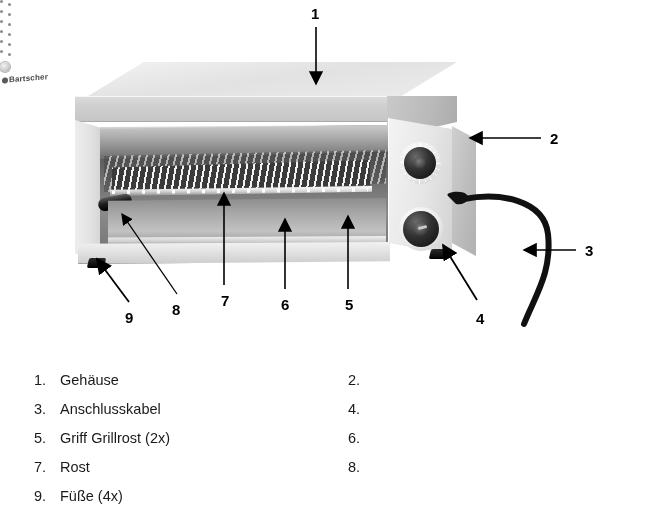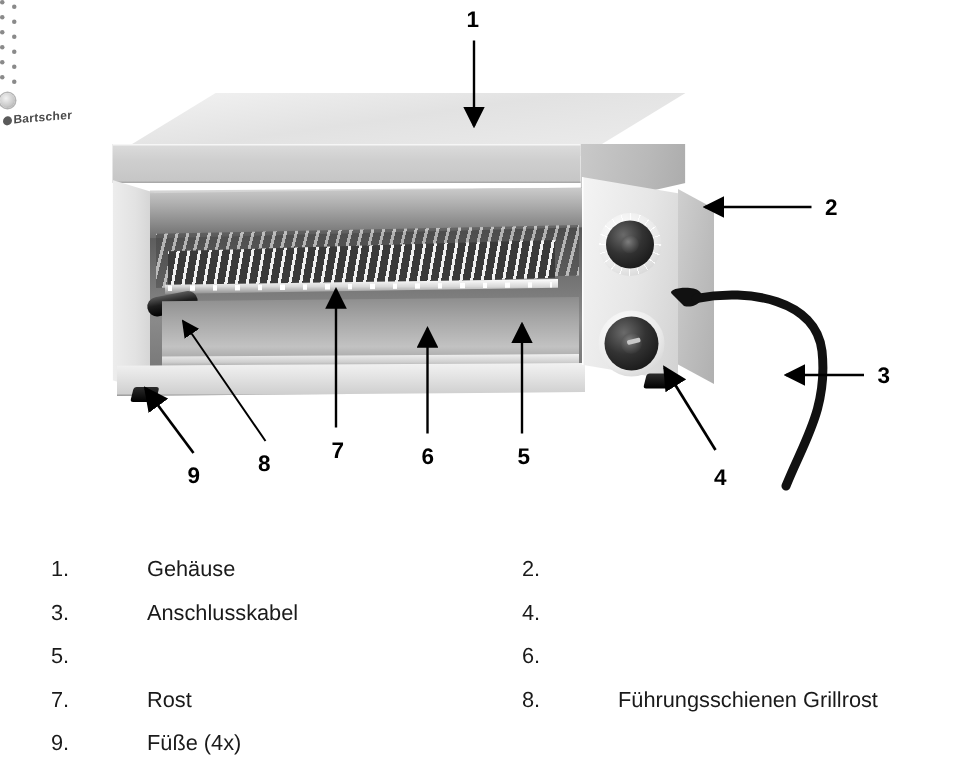--- a/index.html
+++ b/index.html
@@ -262,21 +262,21 @@
     height: 29px;
     font-size: 14.5px;
     color: #1a1a1a;
     font-family: "Liberation Sans", sans-serif;
   }
   .legend-num {
     width: 26px;
     flex: none;
     text-align: left;
   }
-  .legend-label { white-space: nowrap; margin-left: 38px; }
+  .legend-label { white-space: nowrap; }
 </style>
 </head>
 <body>
 
 <div id="figure">
 
   <div class="unit" id="lid-top"></div>
   <div class="unit" id="lid-right"></div>
   <div class="unit" id="lid-front"></div>
   <div class="unit" id="side-left"></div>
@@ -380,20 +380,21 @@
     <div class="legend-item">
       <span class="legend-num">1.</span>
       <span class="legend-label">Gehäuse</span>
     </div>
     <div class="legend-item">
       <span class="legend-num">3.</span>
       <span class="legend-label">Anschlusskabel</span>
     </div>
     <div class="legend-item">
       <span class="legend-num">5.</span>
+      <span class="legend-label">Griff Grillrost (2x)</span>
     </div>
     <div class="legend-item">
       <span class="legend-num">7.</span>
       <span class="legend-label">Rost</span>
     </div>
     <div class="legend-item">
       <span class="legend-num">9.</span>
       <span class="legend-label">Füße (4x)</span>
     </div>
   </div>
@@ -403,16 +404,15 @@
       <span class="legend-num">2.</span>
     </div>
     <div class="legend-item">
       <span class="legend-num">4.</span>
     </div>
     <div class="legend-item">
       <span class="legend-num">6.</span>
     </div>
     <div class="legend-item">
       <span class="legend-num">8.</span>
-      <span class="legend-label">Führungsschienen Grillrost</span>
     </div>
   </div>
 </div>
 
 </body></html>

